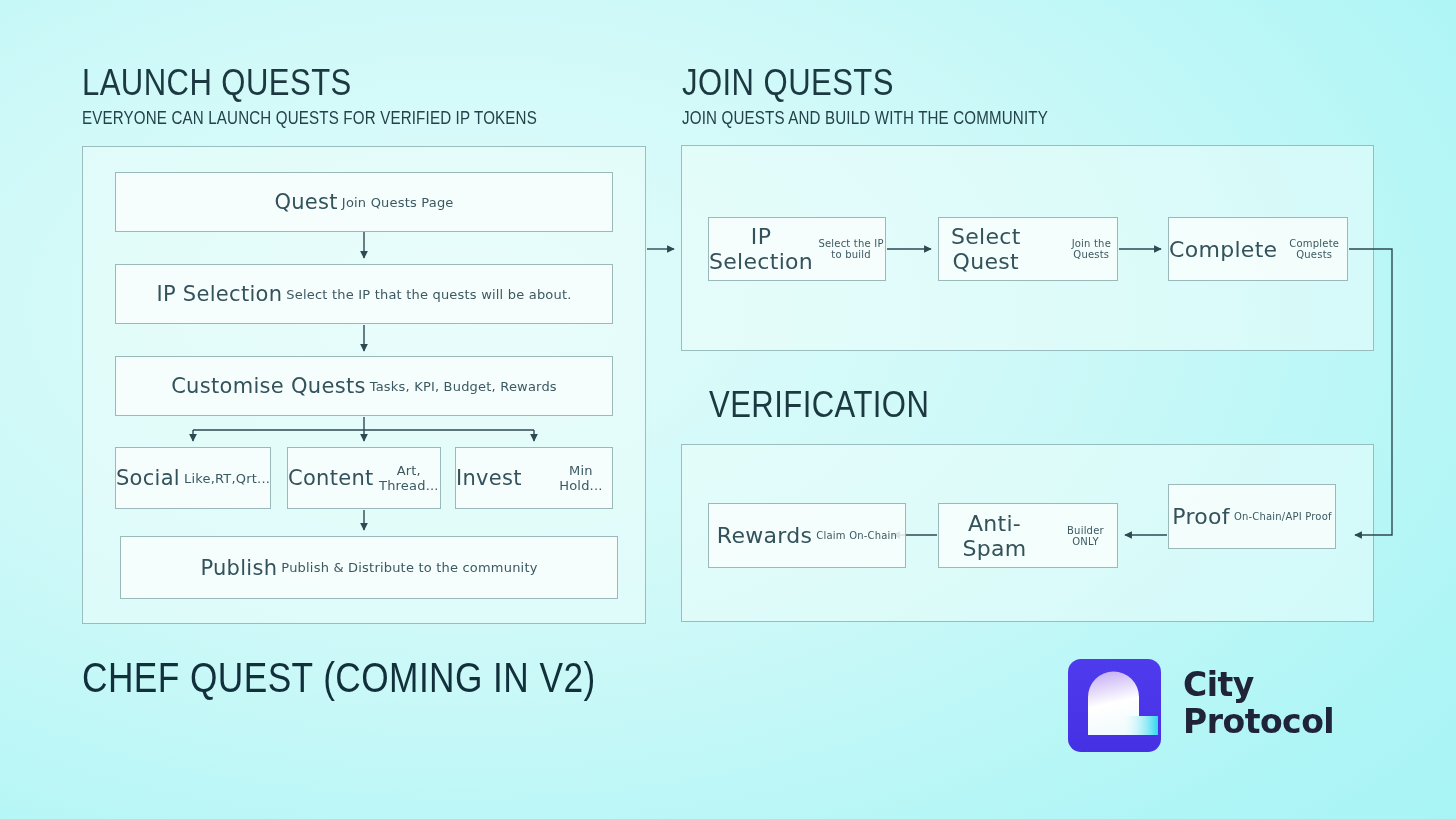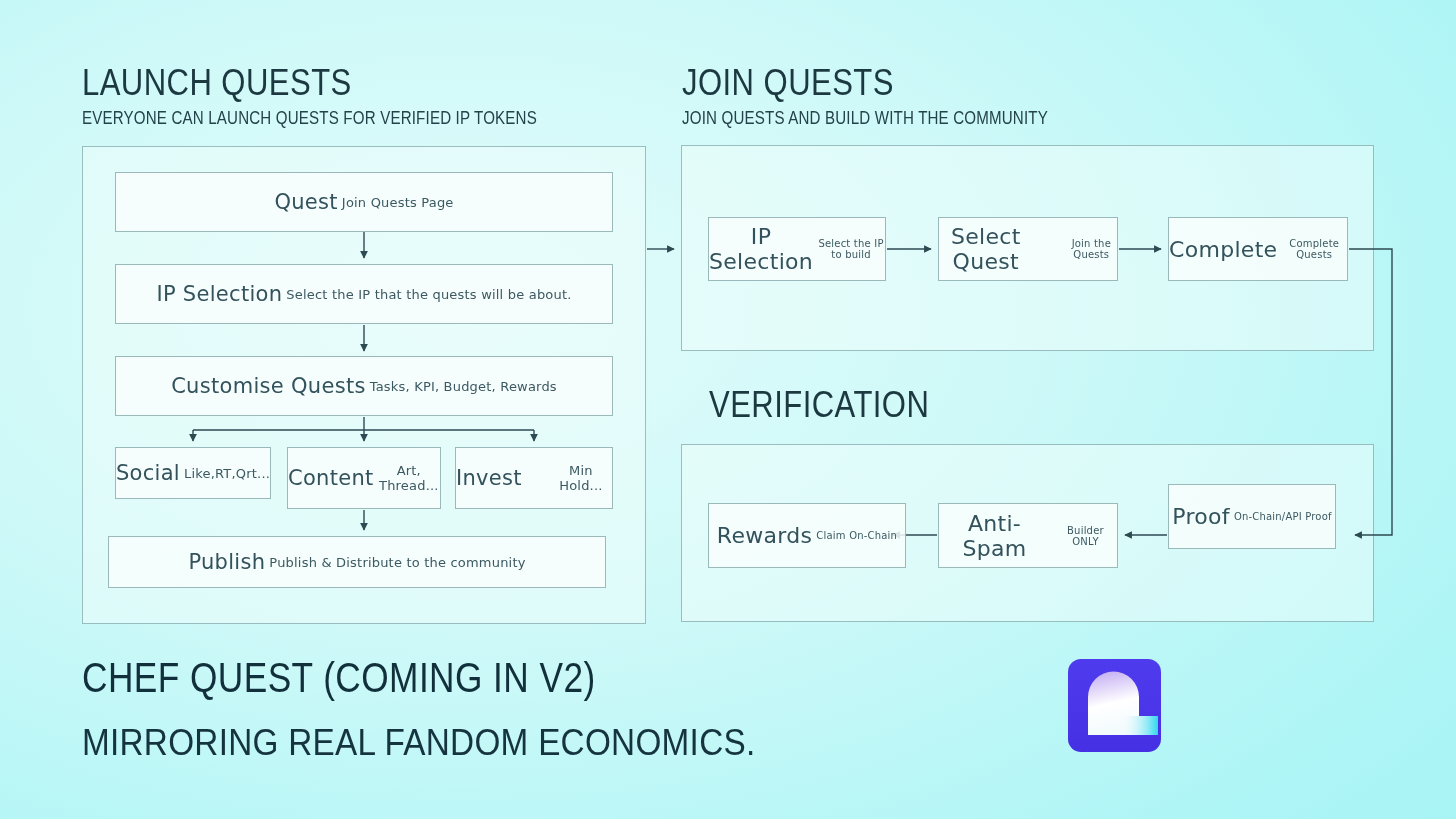--- a/index.html
+++ b/index.html
@@ -105,33 +105,33 @@
     <div class="s">Join Quests Page</div>
   </div>
   <div class="node" style="left:115px;top:264px;width:498px;height:60px;">
     <div class="t">IP Selection</div>
     <div class="s">Select the IP that the quests will be about.</div>
   </div>
   <div class="node" style="left:115px;top:356px;width:498px;height:60px;">
     <div class="t">Customise Quests</div>
     <div class="s">Tasks, KPI, Budget, Rewards</div>
   </div>
-  <div class="node" style="left:115px;top:447px;width:156px;height:52px;">
+  <div class="node" style="left:115px;top:447px;width:156px;height:62px;">
     <div class="t">Social</div>
     <div class="s">Like,RT,Qrt...</div>
   </div>
   <div class="node" style="left:287px;top:447px;width:154px;height:62px;">
     <div class="t">Content</div>
     <div class="s">Art, Thread...</div>
   </div>
   <div class="node" style="left:455px;top:447px;width:158px;height:62px;gap:28px;">
     <div class="t">Invest</div>
     <div class="s">Min Hold...</div>
   </div>
-  <div class="node" style="left:108px;top:536px;width:498px;height:52px;">
+  <div class="node" style="left:120px;top:536px;width:498px;height:63px;">
     <div class="t">Publish</div>
     <div class="s">Publish &amp; Distribute to the community</div>
   </div>
 
   <div class="node lg" style="left:708px;top:217px;width:178px;height:64px;">
     <div class="t">IP Selection</div>
     <div class="s">Select the IP to build</div>
   </div>
   <div class="node lg" style="left:938px;top:217px;width:180px;height:64px;gap:33px;">
     <div class="t">Select Quest</div>
@@ -151,35 +151,36 @@
     <div class="s">Builder ONLY</div>
   </div>
   <div class="node lg" style="left:1168px;top:484px;width:168px;height:65px;">
     <div class="t">Proof</div>
     <div class="s">On-Chain/API Proof</div>
   </div>
 
   <div class="footer-title">
     <span class="cond">CHEF QUEST (COMING IN V2)</span>
   </div>
-  <div class="footer-sub">
-    <span class="cond" style="transform:scaleX(.9);">MIRRORING REAL FANDOM ECONOMICS.</span>
-  </div>
 
   <div class="logo">
     <svg width="93" height="93" viewBox="0 0 93 93">
       <defs>
         <linearGradient id="archGrad" x1="0" y1="0" x2="0.25" y2="1">
           <stop offset="0" stop-color="#bfa7f2"></stop>
           <stop offset="0.55" stop-color="#ffffff"></stop>
           <stop offset="1" stop-color="#f2fbfd"></stop>
         </linearGradient>
         <linearGradient id="cyanGrad" x1="0" y1="0" x2="1" y2="0">
           <stop offset="0" stop-color="#ffffff" stop-opacity="0"></stop>
           <stop offset="1" stop-color="#2fd8ee"></stop>
         </linearGradient>
       </defs>
       <path d="M20,76 L20,38 A25.5,25.5 0 0 1 71,38 L71,57 L90,57 L90,76 Z" fill="url(#archGrad)"></path>
       <rect x="52" y="57" width="38" height="19" fill="url(#cyanGrad)"></rect>
     </svg>
   </div>
+  <div class="brand">
+    <div>City</div>
+    <div>Protocol</div>
+  </div>
 
 </div>
 
 </body></html>

